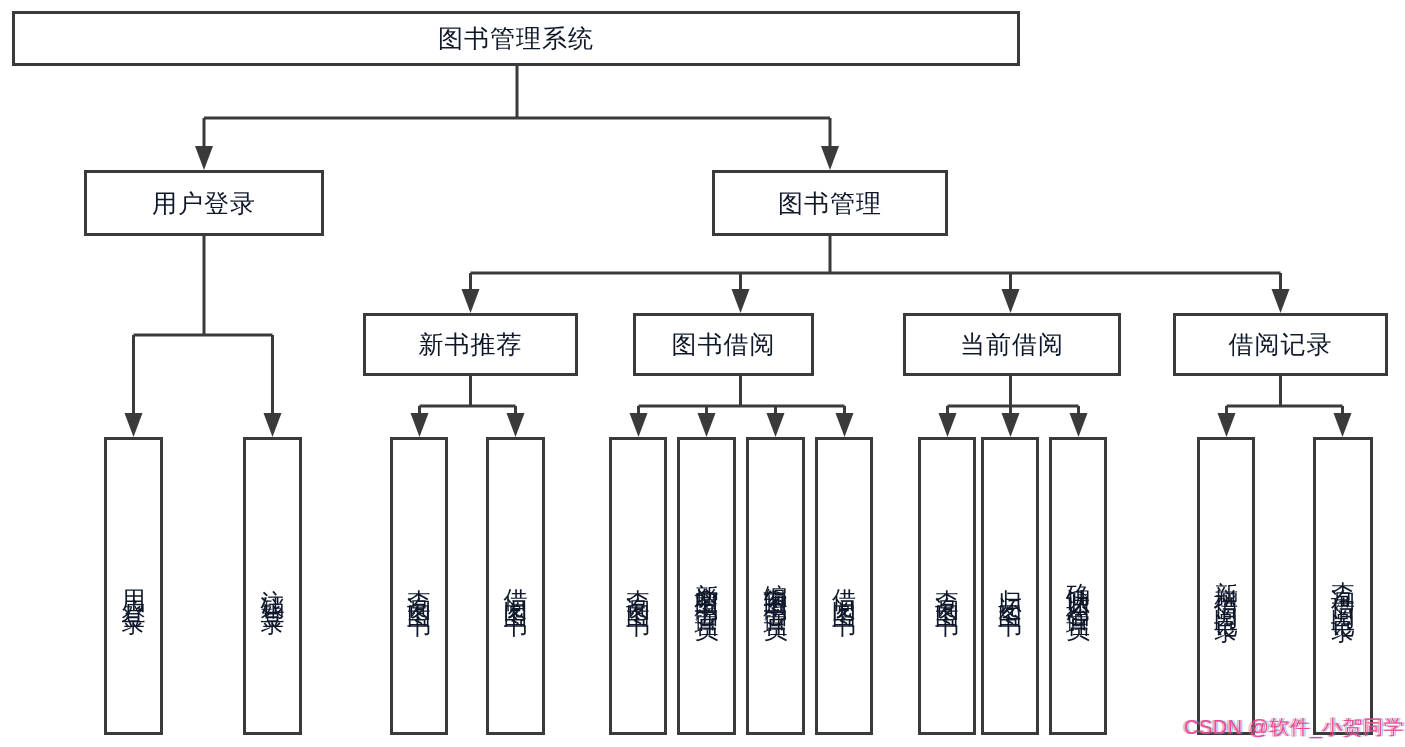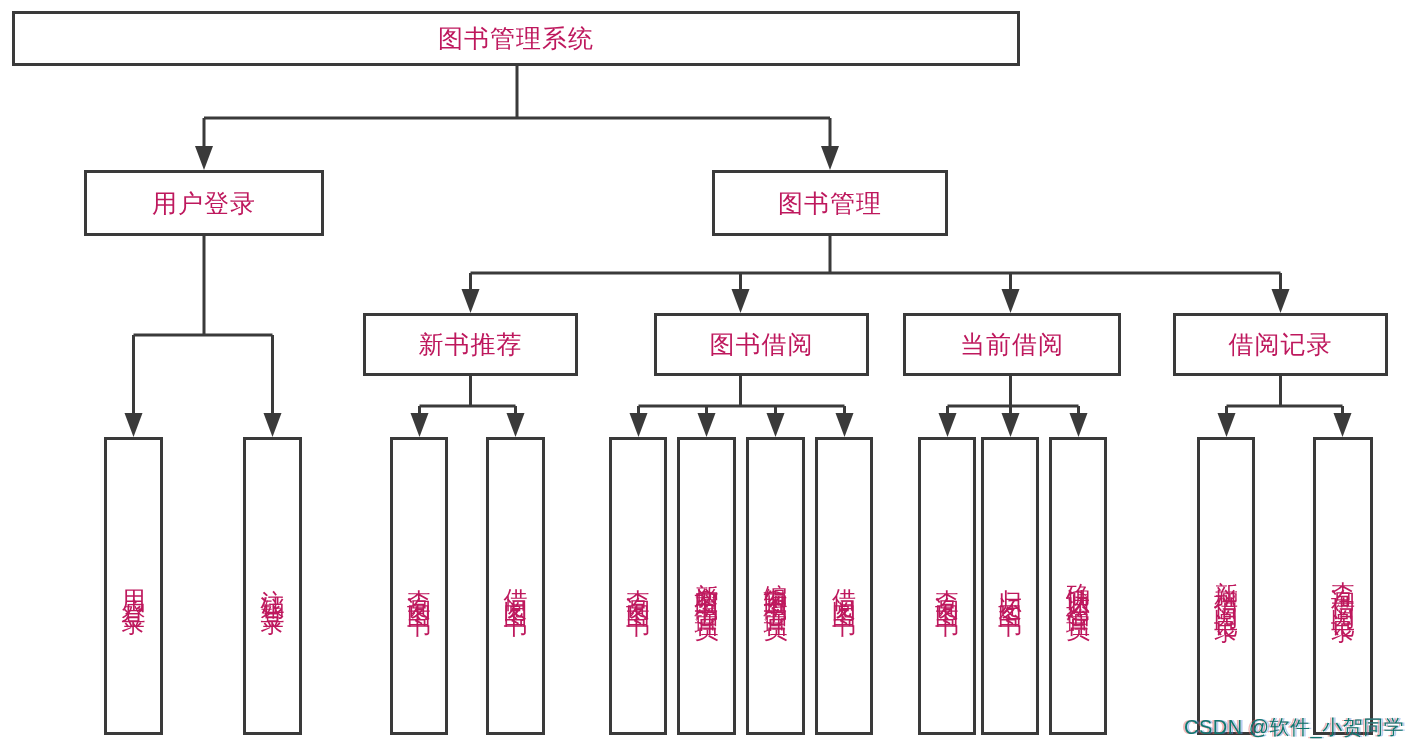--- a/index.html
+++ b/index.html
@@ -15,21 +15,21 @@
     position: absolute;
     left: 0; top: 0;
     width: 1405px; height: 747px;
     z-index: 0;
   }
   .node {
     position: absolute;
     box-sizing: border-box;
     border: 3px solid #3a3a3a;
     background: #ffffff;
-    color: #be185d;
+    color: #0f172a;
     display: flex;
     align-items: center;
     justify-content: center;
     z-index: 1;
     text-align: center;
   }
   .h-node {
     font-size: 25px;
     letter-spacing: 1px;
     line-height: 1;
@@ -41,21 +41,21 @@
     letter-spacing: 8px;
     line-height: 1;
   }
   .v-node.long { letter-spacing: 5px; }
   #watermark {
     position: absolute;
     left: 1184px;
     top: 714px;
     z-index: 2;
     font-size: 20px;
-    color: #0f766e;
+    color: #ec4899;
     letter-spacing: 0.5px;
     white-space: nowrap;
     text-shadow: -2px 0 0 rgba(225, 95, 95, 0.45), 2px 0 0 rgba(95, 145, 225, 0.45);
     text-align: right;
   }
 </style>
 </head>
 <body>
 
 <div id="canvas">
@@ -96,21 +96,21 @@
       <use href="#ah" x="1342.5" y="437"></use>
     </g>
   </svg>
 
   <div class="node h-node" style="left:12px; top:11px; width:1008px; height:55px;">图书管理系统</div>
 
   <div class="node h-node" style="left:84px; top:170px; width:240px; height:66px;">用户登录</div>
   <div class="node h-node" style="left:712px; top:170px; width:236px; height:66px;">图书管理</div>
 
   <div class="node h-node" style="left:363px; top:313px; width:215px; height:63px;">新书推荐</div>
-  <div class="node h-node" style="left:633px; top:313px; width:215px; height:63px;margin-left:21px;">图书借阅</div>
+  <div class="node h-node" style="left:633px; top:313px; width:181px; height:63px;">图书借阅</div>
   <div class="node h-node" style="left:903px; top:313px; width:218px; height:63px;">当前借阅</div>
   <div class="node h-node" style="left:1173px; top:313px; width:215px; height:63px;">借阅记录</div>
 
   <div class="node v-node" style="left:104px; top:437px; width:59px; height:298px;">用户登录</div>
   <div class="node v-node" style="left:243px; top:437px; width:59px; height:298px;">注销登录</div>
 
   <div class="node v-node" style="left:390px; top:437px; width:58px; height:298px;">查询图书</div>
   <div class="node v-node" style="left:486px; top:437px; width:59px; height:298px;">借阅图书</div>
 
   <div class="node v-node" style="left:609px; top:437px; width:58px; height:298px;">查询图书</div>

